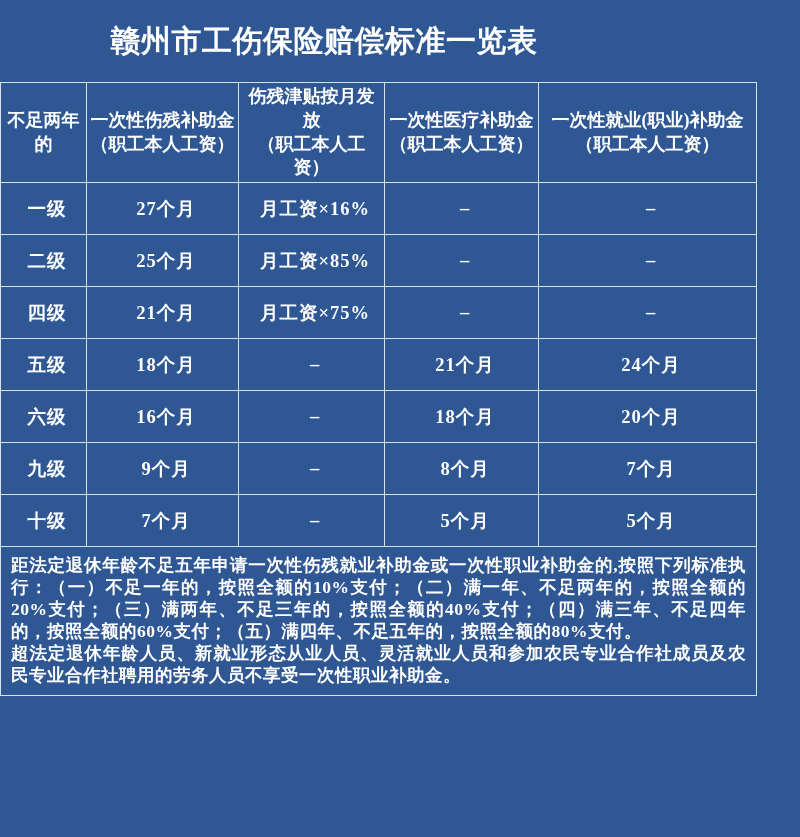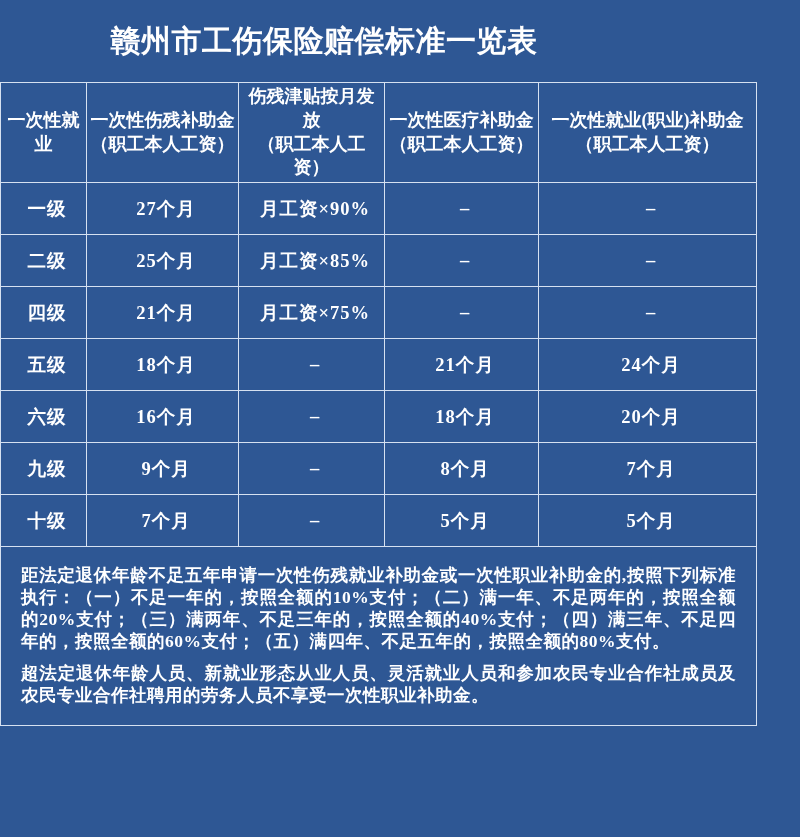--- a/index.html
+++ b/index.html
@@ -56,21 +56,21 @@
     height: 52px;
     font-size: 18.5px;
     letter-spacing: 1px;
     padding-left: 8px;
   }
   .comp-table td.notes-cell {
     text-align: left;
     padding: 7px 10px 9px 10px;
   }
   .notes-cell p {
-    margin: 10px;
+    margin: 0;
     font-size: 17.5px;
     line-height: 1.26;
     letter-spacing: 0.5px;
     text-align: justify;
   }
 </style>
 </head>
 <body>
 
 <div class="page">
@@ -80,37 +80,37 @@
   <table class="comp-table">
     <colgroup>
       <col style="width:86px">
       <col style="width:152px">
       <col style="width:146px">
       <col style="width:154px">
       <col style="width:218px">
     </colgroup>
     <thead>
       <tr>
-        <th>一次性就业</th>
+        <th>不足两年的</th>
         <th>一次性伤残补助金
 （职工本人工资）</th>
         <th>伤残津贴按月发放
 （职工本人工资）</th>
         <th>一次性医疗补助金
 （职工本人工资）</th>
         <th>一次性就业(职业)补助金
 （职工本人工资）</th>
       </tr>
     </thead>
     <tbody>
 
     <tr>
           <td>一级</td>
           <td>27个月</td>
-          <td>月工资×90%</td>
+          <td>月工资×16%</td>
           <td>–</td>
           <td>–</td>
         </tr>
         <tr>
           <td>二级</td>
           <td>25个月</td>
           <td>月工资×85%</td>
           <td>–</td>
           <td>–</td>
         </tr>

